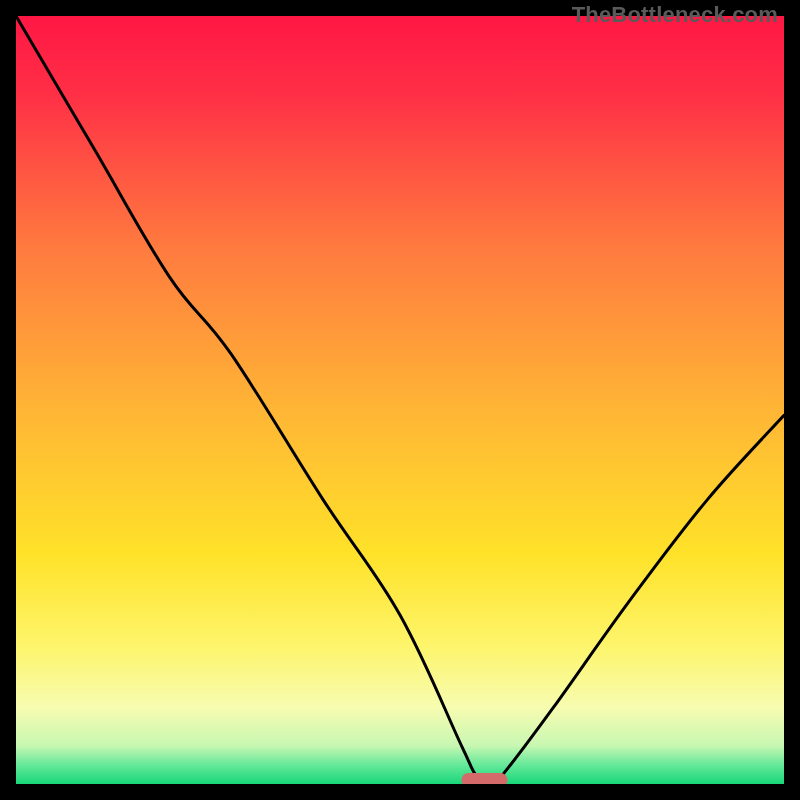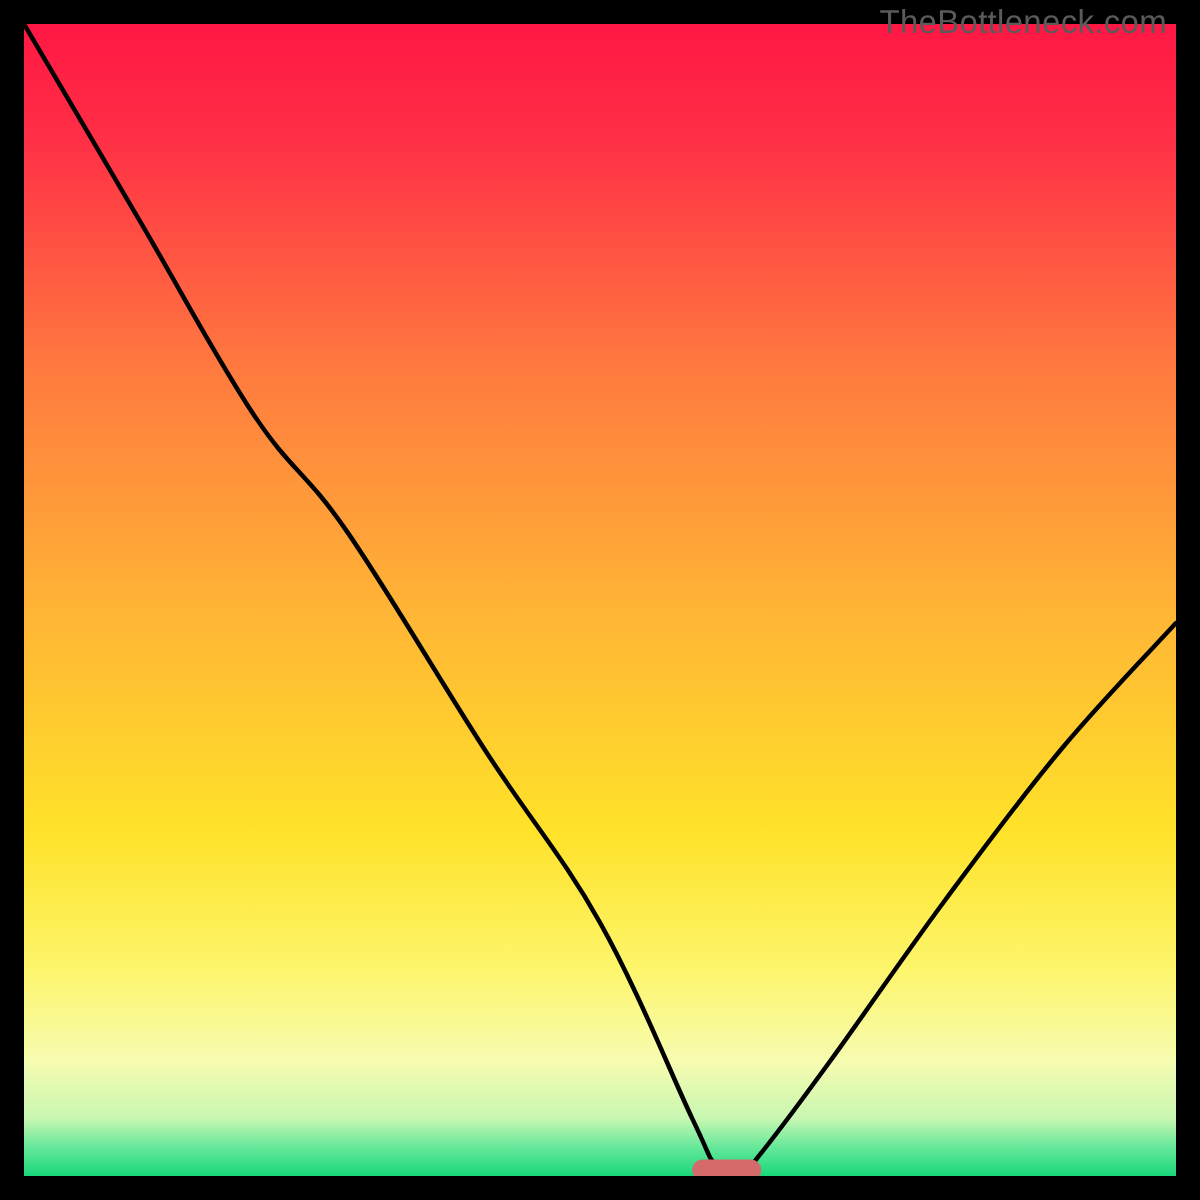--- a/index.html
+++ b/index.html
@@ -24,21 +24,21 @@
     top: 0;
     width: 768px;
     height: 768px;
   }
   .watermark {
     position: absolute;
     top: 2px;
     right: 22px;
     font-family: "Segoe UI", Arial, sans-serif;
     font-size: 22px;
-    font-weight: 400;
+    font-weight: 700;
     color: #5a5a5a;
     letter-spacing: 0.2px;
     text-align: center;
   }
   svg {
     display: block;
   }
 </style>
 </head>
 <body>

